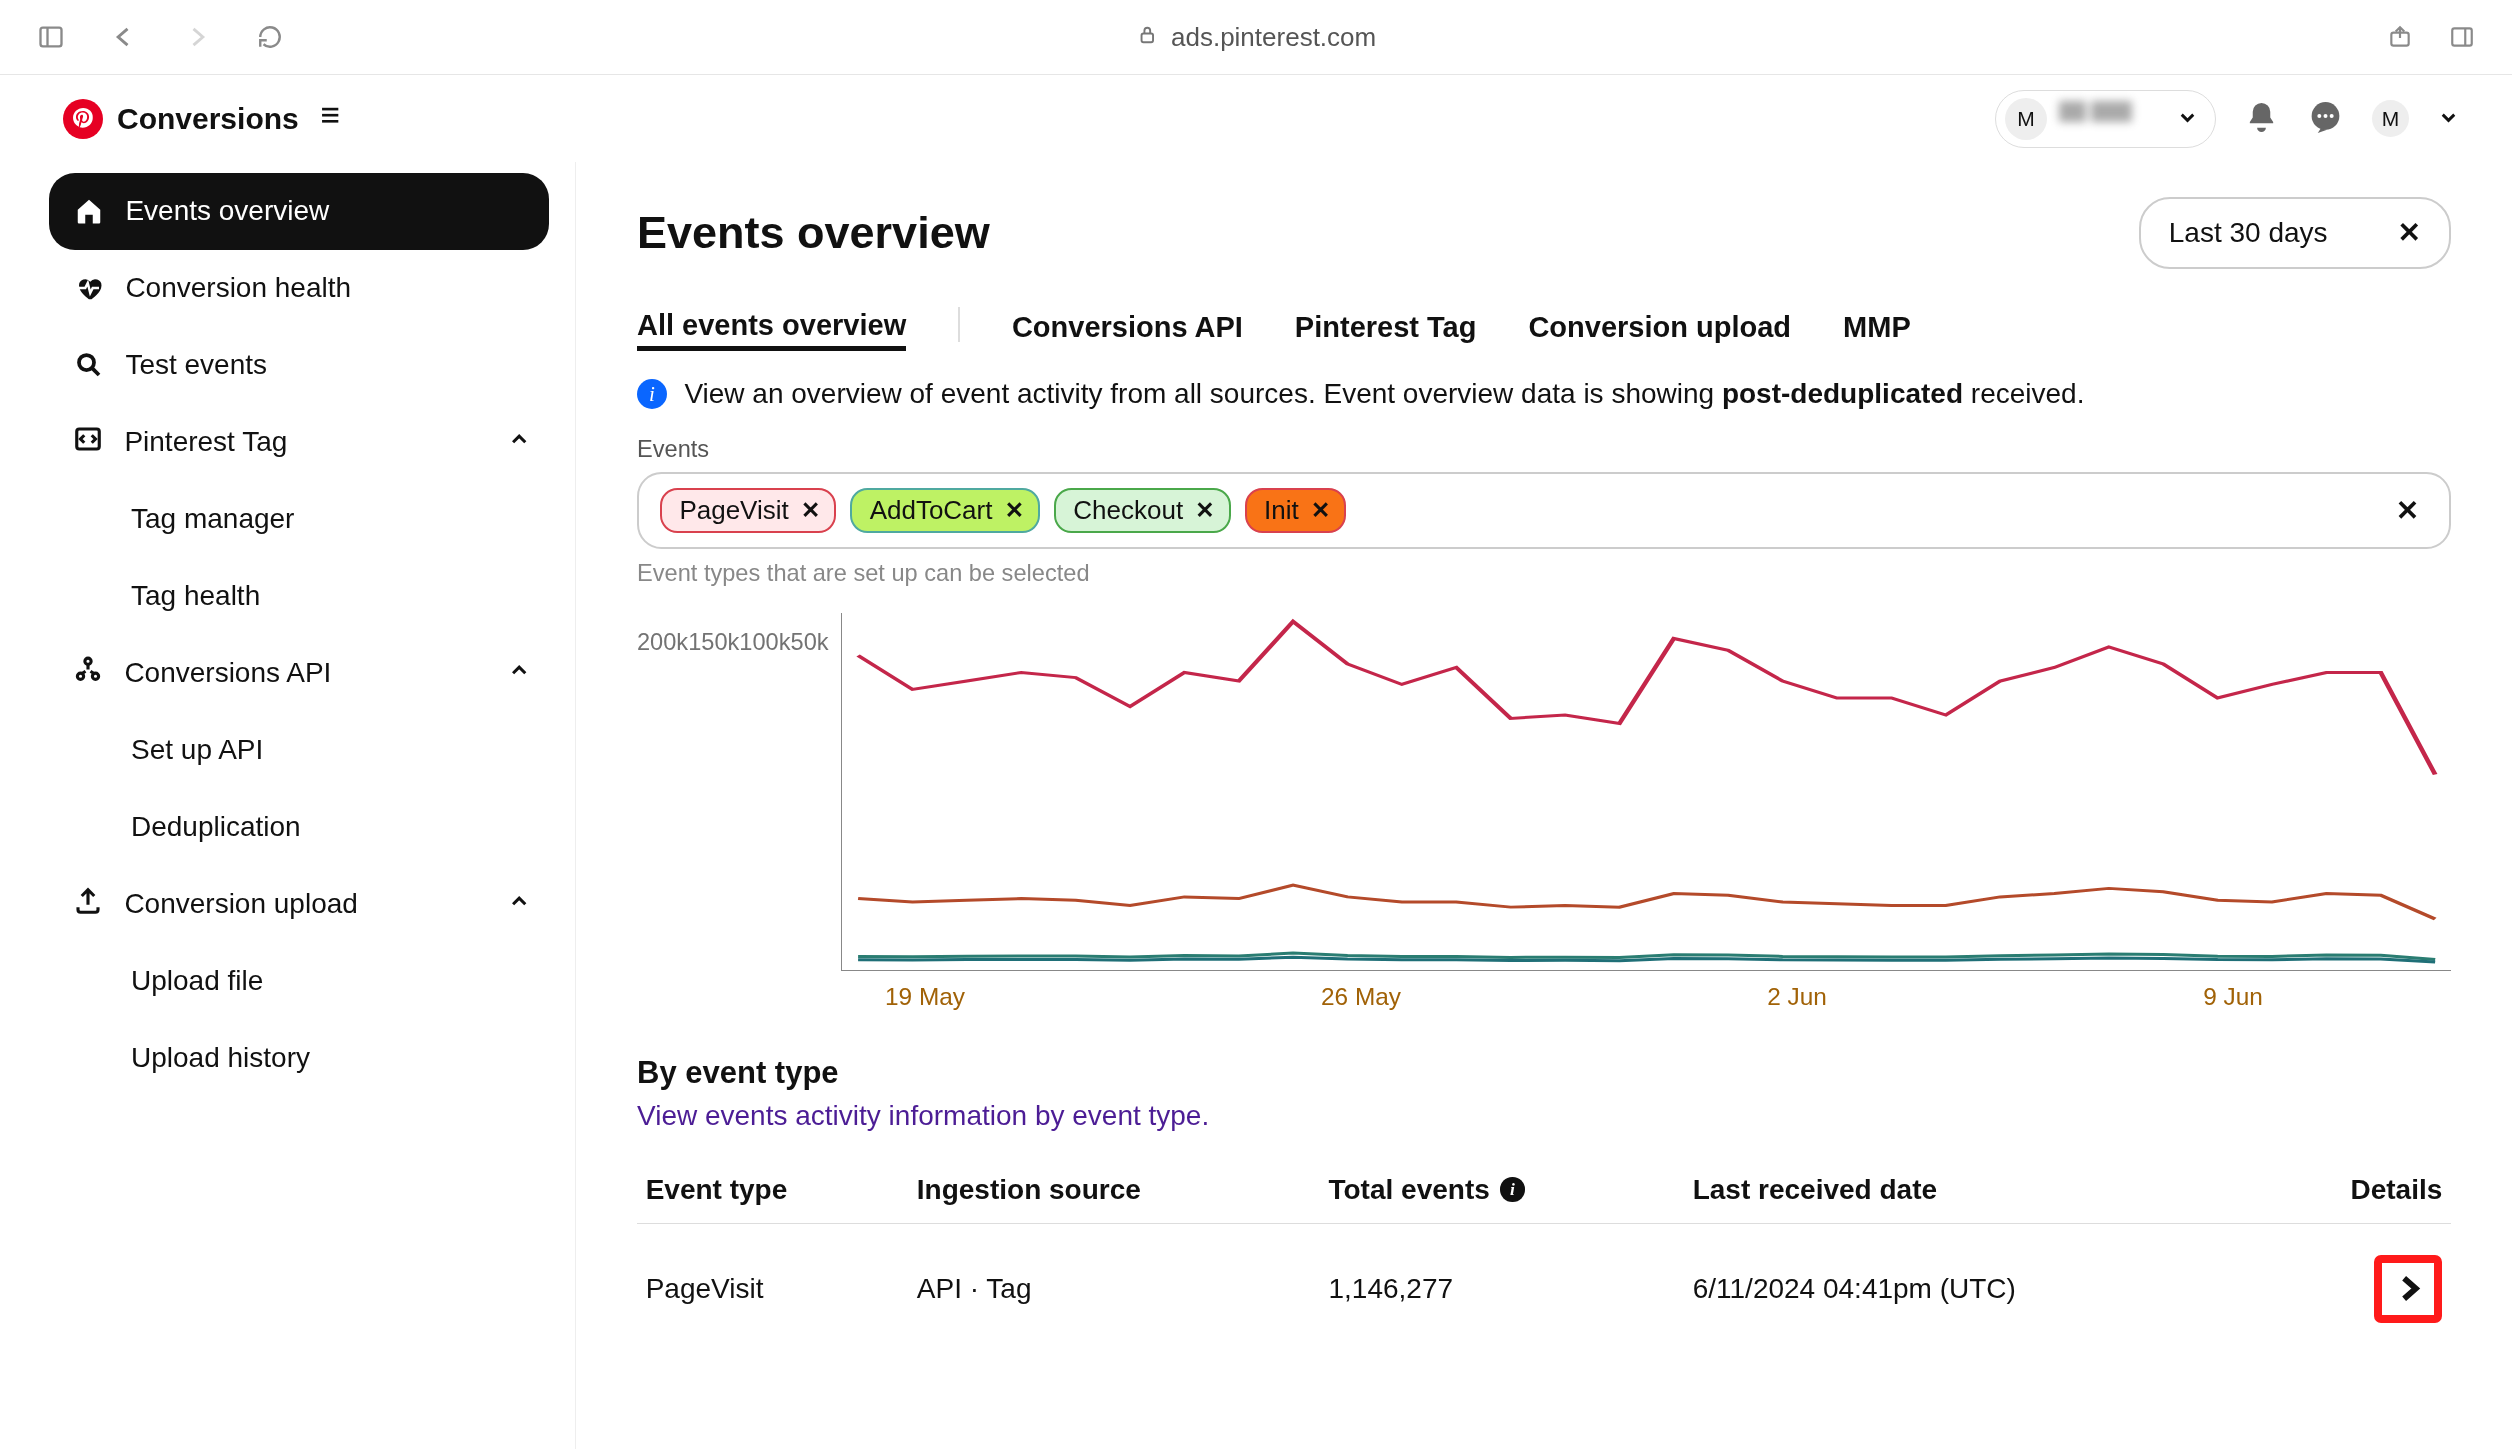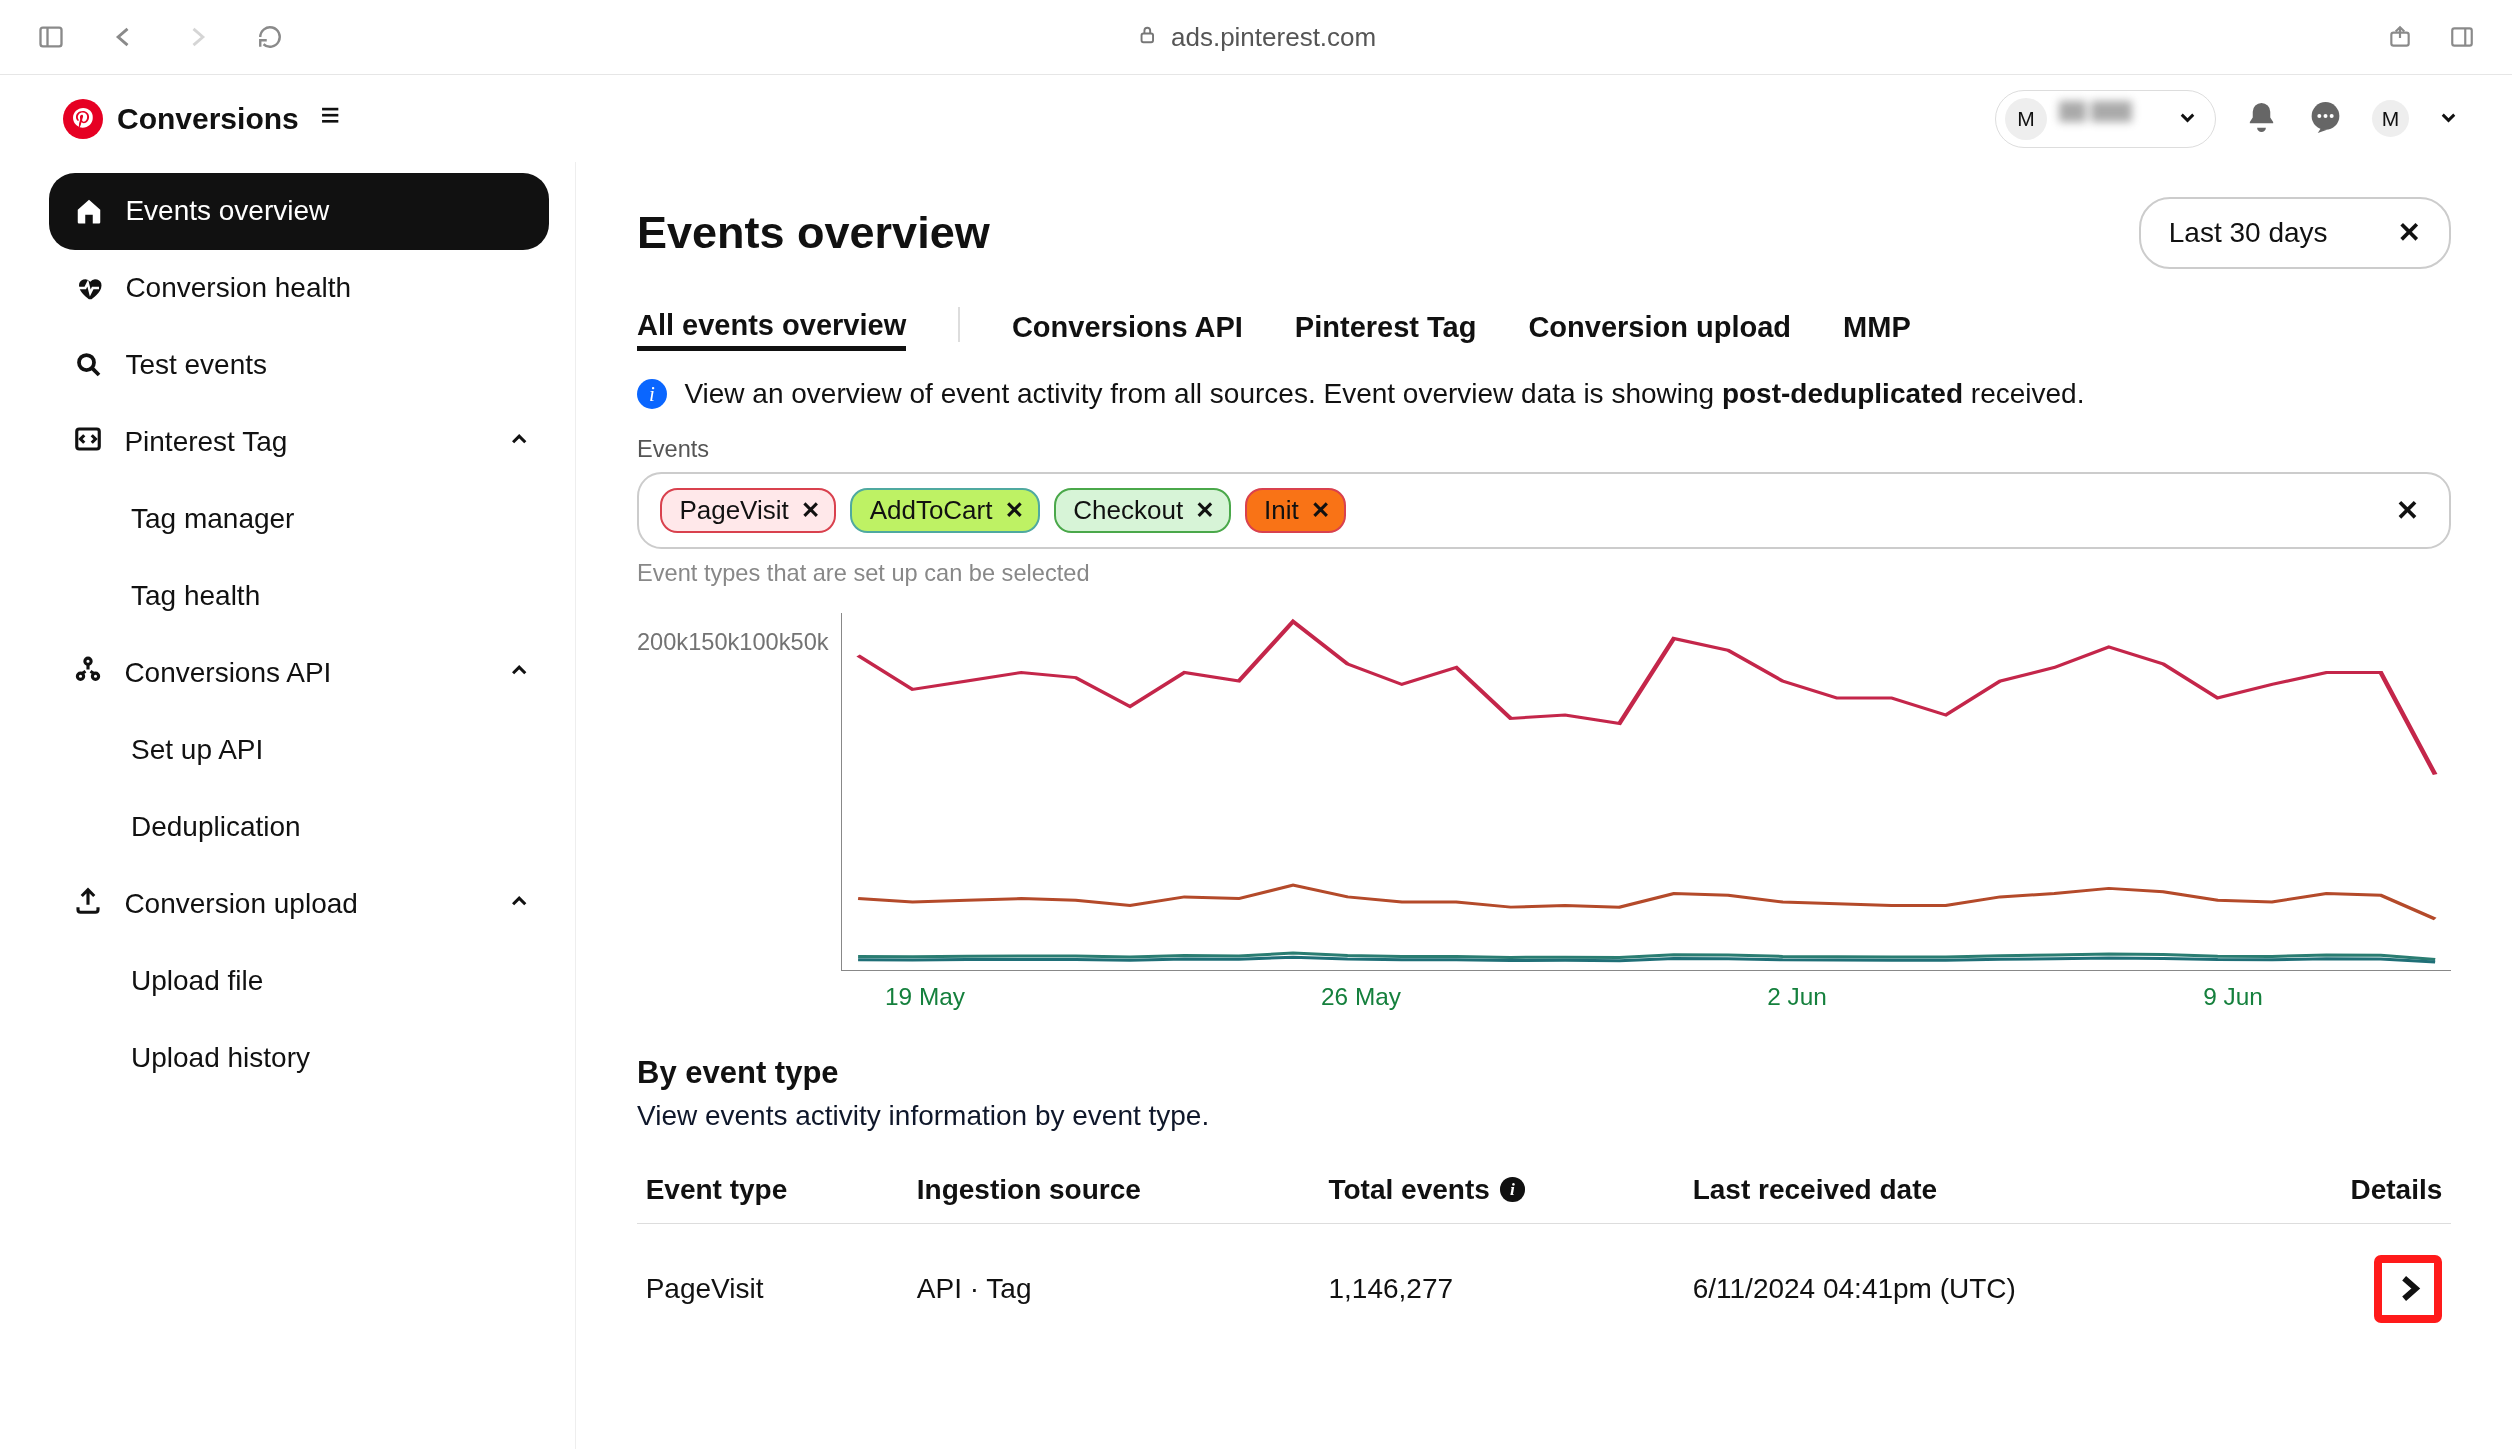--- a/index.html
+++ b/index.html
@@ -61,25 +61,25 @@
   .chip.green { border-color:#4aa84a; background:#d7f4d7; }
   .chip.pink { border-color:#d9414e; background:#f97316; }
   .chip .x { font-weight:700; font-size:23px; }
   .filter-clear { margin-left:auto; font-size:28px; font-weight:700; padding:0 8.7px; }
   .filter-hint { margin-top:10.5px; font-size:23.6px; color:#888; }
 
   .chart-wrap { margin-top:26px; display:flex; }
   .y-axis { display:flex; justify-content:space-between; padding: 15.7px 12.2px 44px 0; height:358px; text-align:right; color:#737373; font-size:23.6px; }
   .plot { flex:1; position:relative; height:358px; border-left:1.7px solid #888; border-bottom:1.7px solid #888; }
   .plot svg { position:absolute; inset:0; width:100%; height:100%; }
-  .x-axis { display:flex; margin-left:70px; margin-top:12.2px; color:#15803d; font-size:24.4px; }
+  .x-axis { display:flex; margin-left:70px; margin-top:12.2px; color:#a16207; font-size:24.4px; }
   .x-axis span { flex:1; text-align:center; }
 
   .section-title { margin-top:44px; font-size:31px; font-weight:700; }
-  .section-sub { margin-top:8.7px; font-size:28px; color:#0f172a; }
+  .section-sub { margin-top:8.7px; font-size:28px; color:#4c1d95; }
 
   table.events { width:100%; margin-top:24.4px; border-collapse:collapse; font-size:28px; }
   table.events th { text-align:left; font-weight:700; padding: 17.4px 8.7px; border-bottom:1.7px solid #ddd; }
   table.events th:nth-child(5) { text-align:right; }
   table.events td { padding: 31px 8.7px 21px; }
   .th-with-icon { display:inline-flex; align-items:center; gap:10.5px; }
   .info-dot { width:24.4px; height:24.4px; border-radius:50%; background:#111; color:#fff; display:inline-flex; align-items:center; justify-content:center; font-family: Georgia, serif; font-style:italic; font-size:17.4px; }
 
   .details-cell { text-align:right; }
   .details-hot { display:inline-flex; width:68px; height:68px; align-items:center; justify-content:center; border:8.7px solid #ff1a1a; border-radius:7px; }

